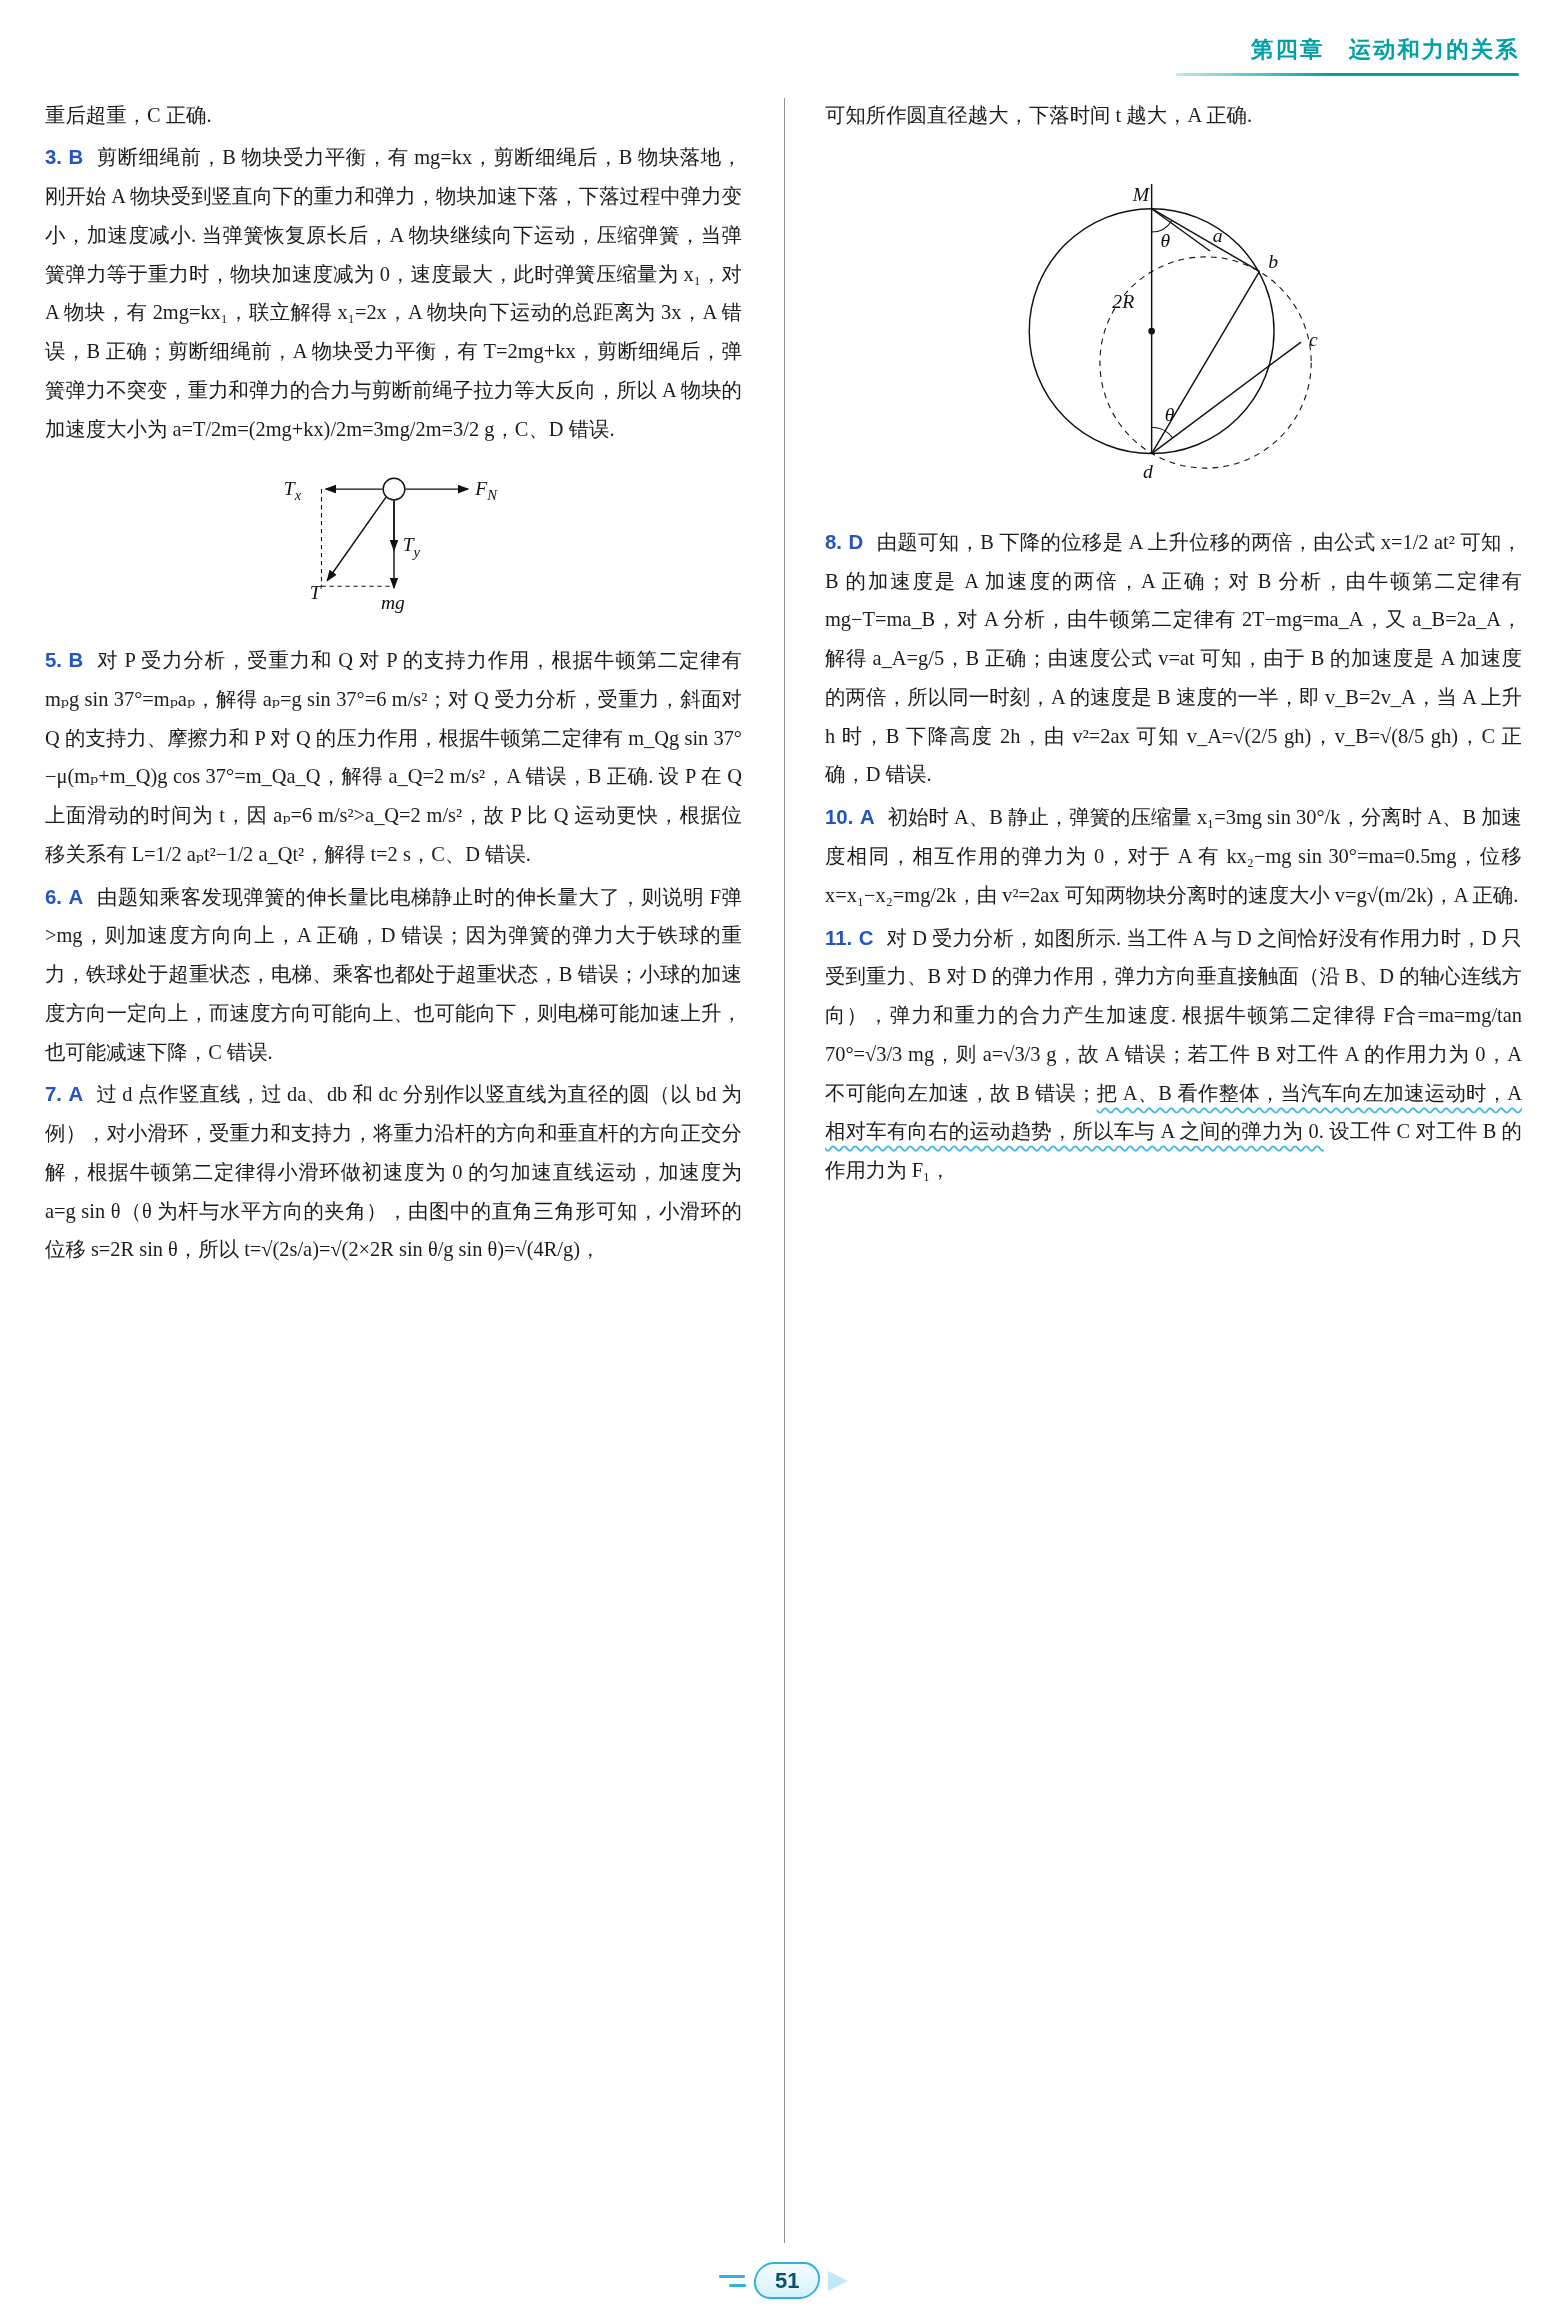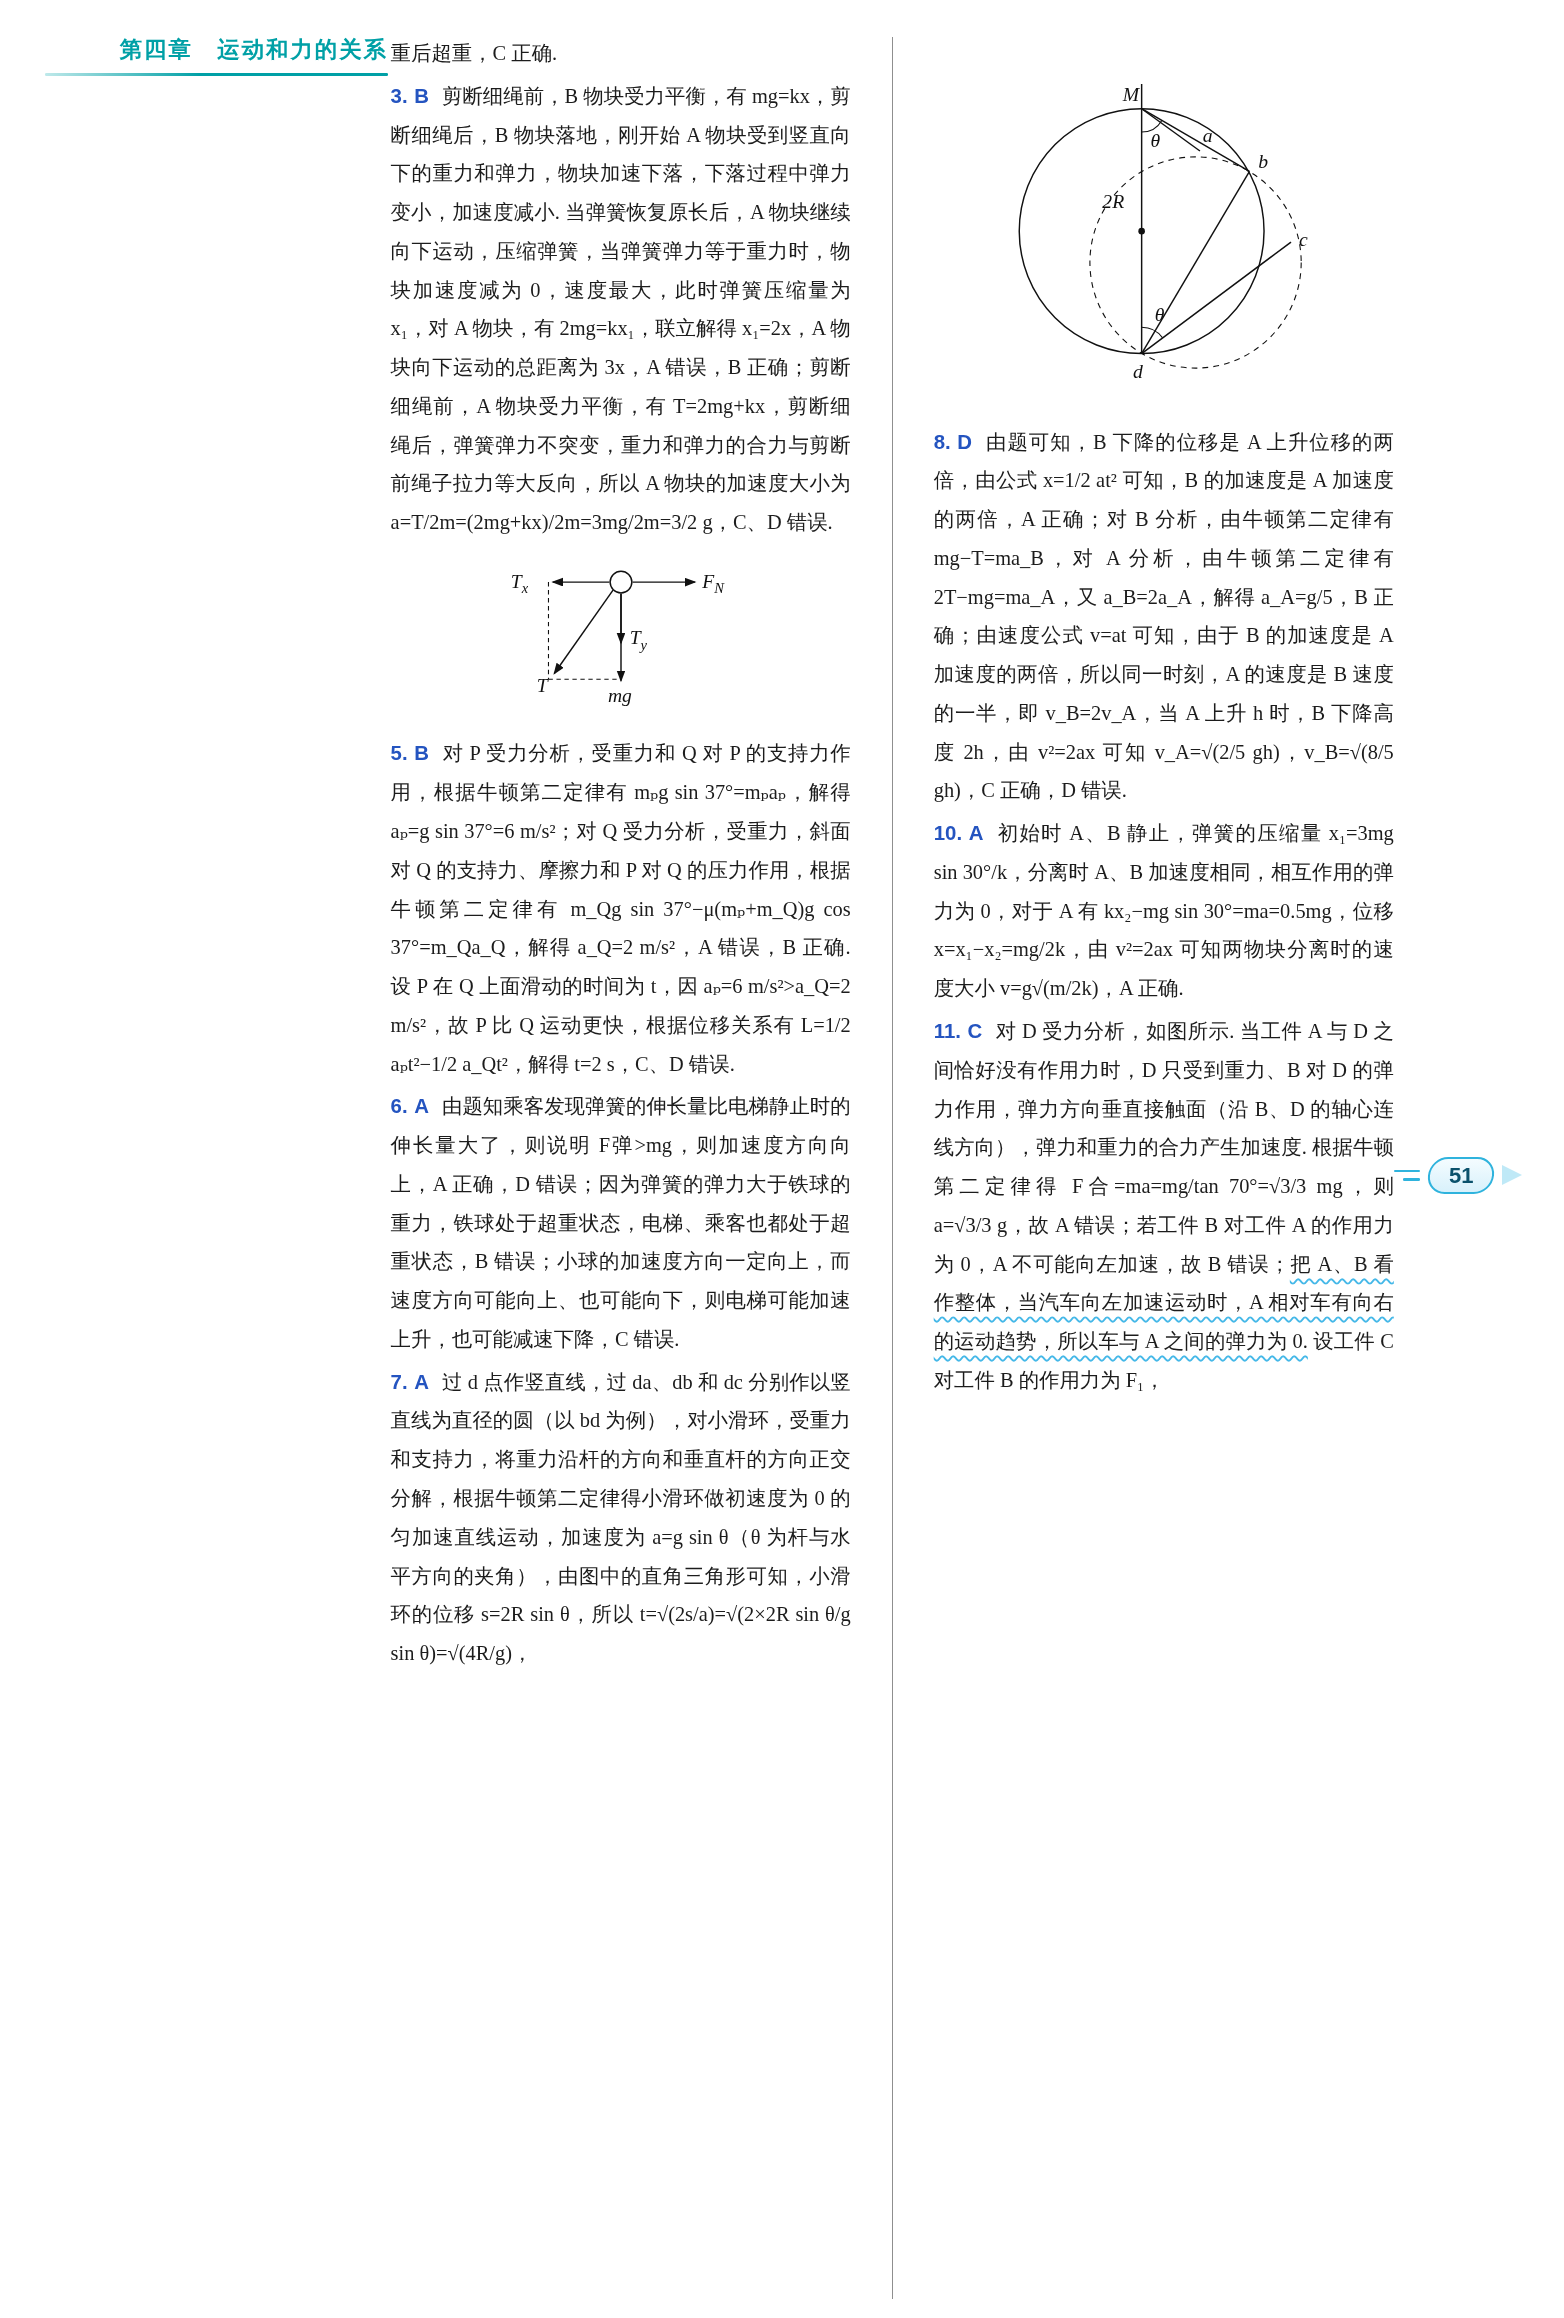--- a/index.html
+++ b/index.html
@@ -1,20 +1,20 @@
 <!DOCTYPE html>
 <html style="font-size:10.5px"><head>
 <meta charset="utf-8">
 <style>
   * { margin:0; padding:0; box-sizing:border-box; }
   html,body { background:#ffffff; }
   .page {
     width:1564px; height:2319px; margin:0 auto; background:#ffffff;
     padding:34px 42px 17px 45px; position:relative; overflow:hidden;
-    display:flex; flex-direction:row;
+    display:flex; flex-direction:column;
     font-family:"Liberation Serif","DejaVu Serif",serif; color:#1c1c1c;
   }
   
   .page-header { text-align:right; padding-right:2.6px; margin-bottom:20px; }
   .chapter {
     display:inline-block; color:#00a0a6; font-size:22.4px; font-weight:bold;
     letter-spacing:2px; font-family:"Liberation Sans","DejaVu Sans",sans-serif;
     padding-bottom:8px;
   }
   .page-header .rule {
@@ -126,20 +126,21 @@
       </p>
 
       <p class="para">
         <span class="qnum">7.</span><span class="qans">A</span><span>过 d 点作竖直线，过 da、db 和 dc 分别作以竖直线为直径的圆（以 bd 为例），对小滑环，受重力和支持力，将重力沿杆的方向和垂直杆的方向正交分解，根据牛顿第二定律得小滑环做初速度为 0 的匀加速直线运动，加速度为 a=g sin θ（θ 为杆与水平方向的夹角），由图中的直角三角形可知，小滑环的位移 s=2R sin θ，所以 t=√(2s/a)=√(2×2R sin θ/g sin θ)=√(4R/g)，</span>
       </p>
 
     </section>
 
     <section class="col">
 
+      <p class="para"><span>可知所作圆直径越大，下落时间 t 越大，A 正确.</span></p>
 
       <figure class="fig">
         <svg width="409" height="357" viewBox="0 0 560 490">
           <g stroke="#111" stroke-width="2" fill="none">
             <circle cx="250" cy="250" r="168"></circle>
             <circle cx="324" cy="293" r="145" stroke-dasharray="8 7" stroke-width="1.5"></circle>
             <line x1="250" y1="48" x2="250" y2="418"></line>
             <line x1="250" y1="82" x2="330" y2="140"></line>
             <line x1="250" y1="82" x2="398" y2="168"></line>
             <line x1="250" y1="418" x2="398" y2="168"></line>

